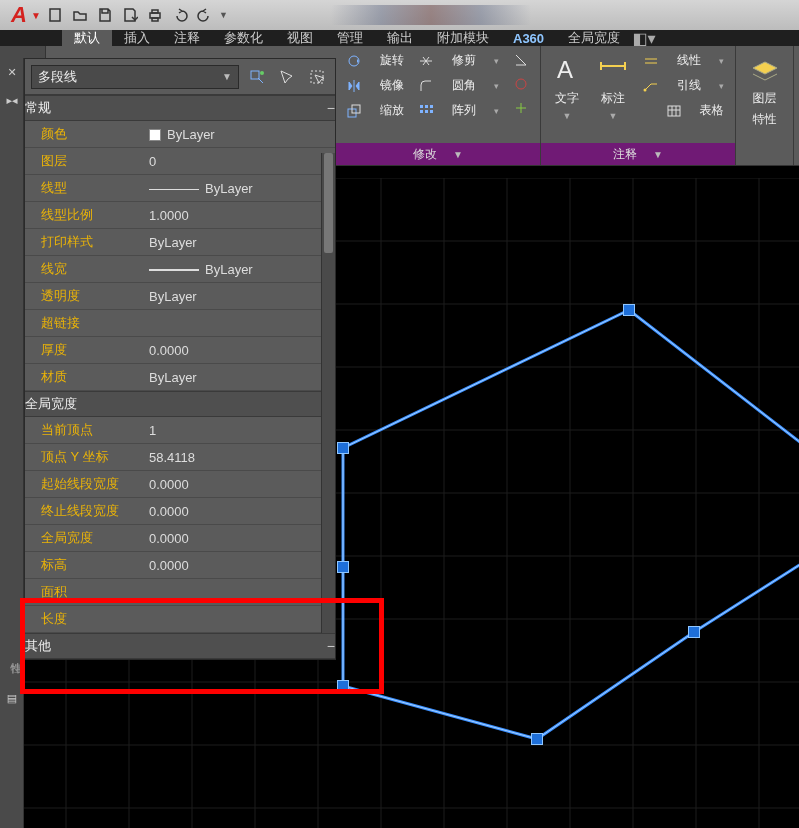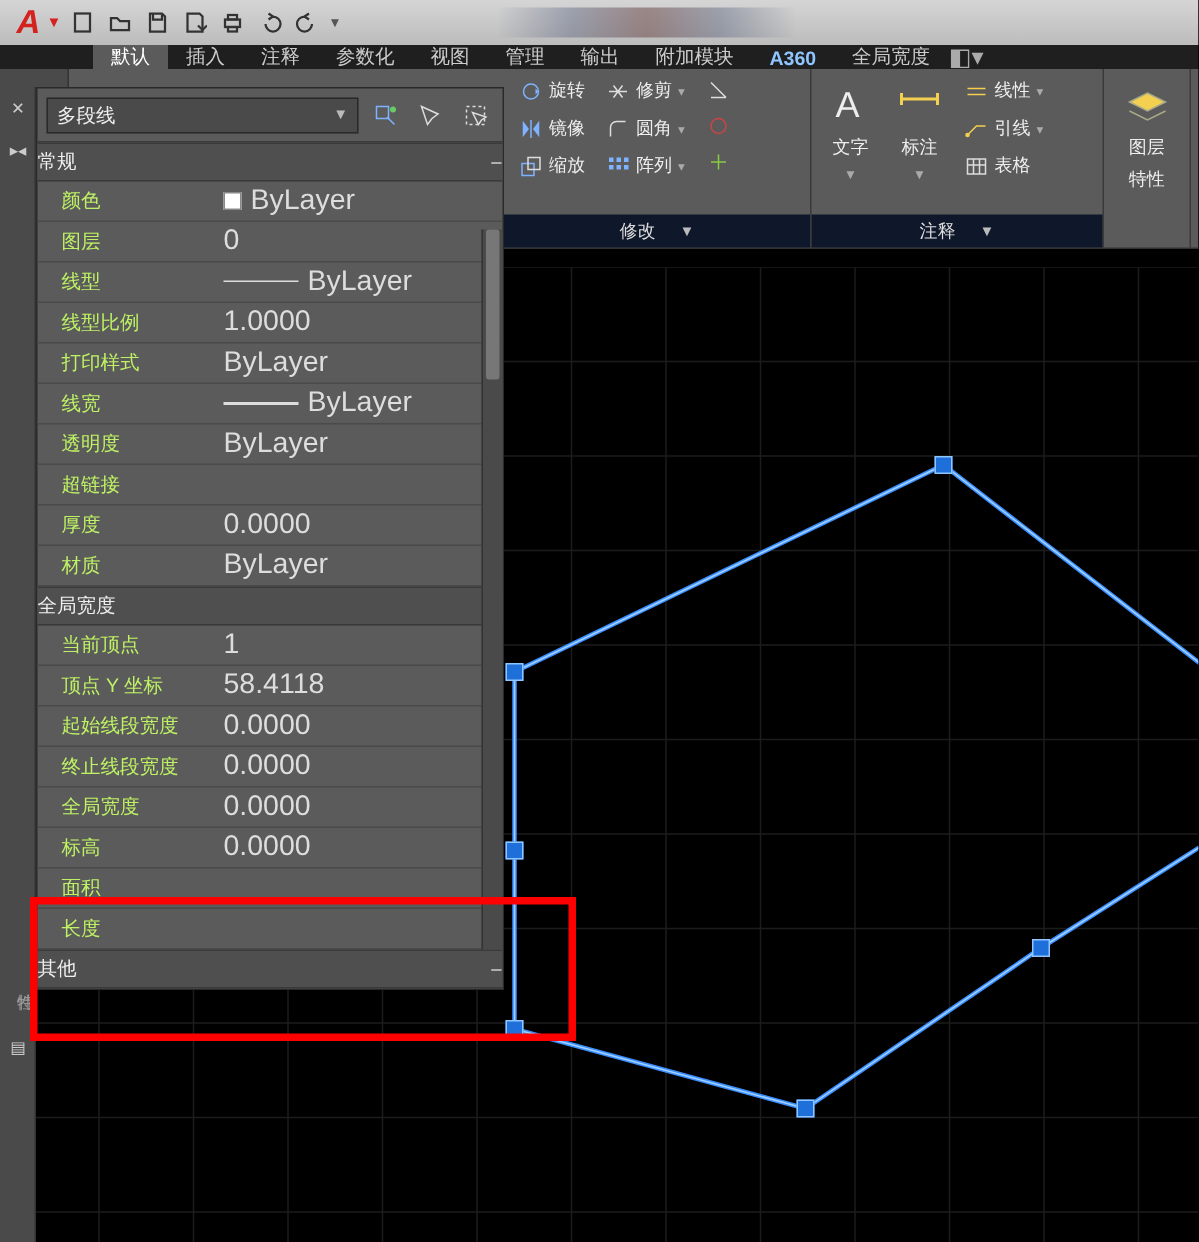--- a/index.html
+++ b/index.html
@@ -17,44 +17,44 @@
   .ribbon-tab { padding: 0 12px; color: #ccc; font-size: 13px; display: flex; align-items: center; cursor: pointer; }
   .ribbon-tab.active { background: #5b5b5b; color: #fff; }
   .ribbon-tab.special { color: #8fc6ff; font-weight: bold; }
   .ribbon-launcher { width: 24px; display:flex; align-items:center; justify-content:center; color:#aaa;}
 
   
   .ribbon-body { height: 120px; background: #5b5b5b; display: flex; border-bottom: 1px solid #333; }
   .ribbon-body .left-gap { width: 46px; background: #4a4a4a; border-right: 1px solid #333;}
   .ribbon-panel { border-right: 1px solid #3a3a3a; display: flex; flex-direction: column; }
   .ribbon-panel-content { flex: 1; display: flex; align-items: flex-start; padding: 4px 6px; gap: 6px; }
-  .ribbon-panel-title { height: 22px; background: #0f172a; color: #ddd; font-size: 12px; display: flex; align-items: center; justify-content: center; gap: 16px; }
+  .ribbon-panel-title { height: 22px; background: #701a75; color: #ddd; font-size: 12px; display: flex; align-items: center; justify-content: center; gap: 16px; }
   .ribbon-panel-title .expand { font-size: 10px; color: #bbb; }
   .ribbon-btn-col { display: flex; flex-direction: column; gap: 4px; }
-  .ribbon-btn-row { display: flex; align-items: center; gap: 4px; color: #eee; font-size: 12px; white-space: nowrap; padding: 2px 4px; cursor:pointer;}
+  .ribbon-btn-row { display: flex; align-items: center; gap: 18px; color: #eee; font-size: 12px; white-space: nowrap; padding: 2px 4px; cursor:pointer;justify-content:flex-end;}
   .ribbon-btn-row svg { width: 16px; height: 16px; }
   .ribbon-big-btn { display: flex; flex-direction: column; align-items: center; gap: 4px; color: #eee; font-size: 12px; padding: 4px; cursor:pointer;}
   .ribbon-big-btn svg { width: 32px; height: 32px; }
 
   
   .left-strip { position: absolute; top: 58px; left: 0; width: 24px; height: 770px; background: #4a4a4a; border-right: 1px solid #333; z-index: 2; }
   .left-strip .strip-btn { width: 24px; height: 28px; display:flex; align-items:center; justify-content:center; color:#ccc; font-size:11px;}
   .left-strip .strip-label { writing-mode: vertical-rl; color:#999; font-size:11px; margin-top: 540px; display:block; text-align:center; width:100%;}
 
   
   .prop-palette { position: absolute; top: 58px; left: 24px; width: 312px; background: #5b5b5b; border: 1px solid #2a2a2a; z-index: 5; }
   .prop-header { height: 36px; display: flex; align-items: center; padding: 0 6px; gap: 6px; border-bottom: 1px solid #3a3a3a;}
   .prop-type-select { flex: 1; height: 24px; background: #4a4a4a; border: 1px solid #2a2a2a; color: #eee; font-size: 13px; padding: 0 6px; display: flex; align-items: center; justify-content: space-between;}
   .prop-type-select .caret { font-size: 10px; color:#bbb;}
   .prop-hdr-btn { width: 24px; height: 24px; display:flex; align-items:center; justify-content:center; color:#ccc;}
   .prop-section-hdr { height: 26px; background: #4f4f4f; color: #eee; font-size: 13px; display: flex; align-items: center; justify-content: space-between; padding: 0 0; border-top: 1px solid #3a3a3a; border-bottom: 1px solid #3a3a3a;}
   .prop-section-hdr .collapse { font-size: 14px; color:#ccc;}
   .prop-row { height: 27px; display: flex; align-items: center; padding-left: 16px; border-bottom: 1px solid #4a4a4a;}
-  .prop-row .label { width: 108px; color: #bef264; font-size: 13px; }
-  .prop-row .value { flex: 1; color: #ddd; font-size: 19px; }
+  .prop-row .label { width: 108px; color: #eab308; font-size: 13px; }
+  .prop-row .value { flex: 1; color: #ddd; font-size: 13px; }
   .prop-row .value.readonly { color: #a8a8a8; }
   .prop-row .value .swatch { display:inline-block; width:12px; height:12px; border:1px solid #888; background:#fff; margin-right:6px; vertical-align:middle;}
   .prop-row .value .lineswatch { display:inline-block; width:50px; border-top:1px solid #ddd; margin-right:6px; vertical-align:middle;}
   .prop-row .value .lwswatch { display:inline-block; width:50px; border-top:2px solid #ddd; margin-right:6px; vertical-align:middle;}
   .prop-scrollbar { position:absolute; right:0; top:94px; bottom:26px; width:14px; background:#4a4a4a; border-left:1px solid #333;}
   .prop-scrollbar .thumb { position:absolute; top:0; left:2px; right:2px; height:100px; background:#777; border-radius:2px;}
 
   
   .drawing-area { position: absolute; top: 178px; left: 24px; right: 0; bottom: 0; background: #000; z-index: 1;}
   .polyline-svg { position: absolute; top: 0; left: 0; width: 100%; height: 100%; }

